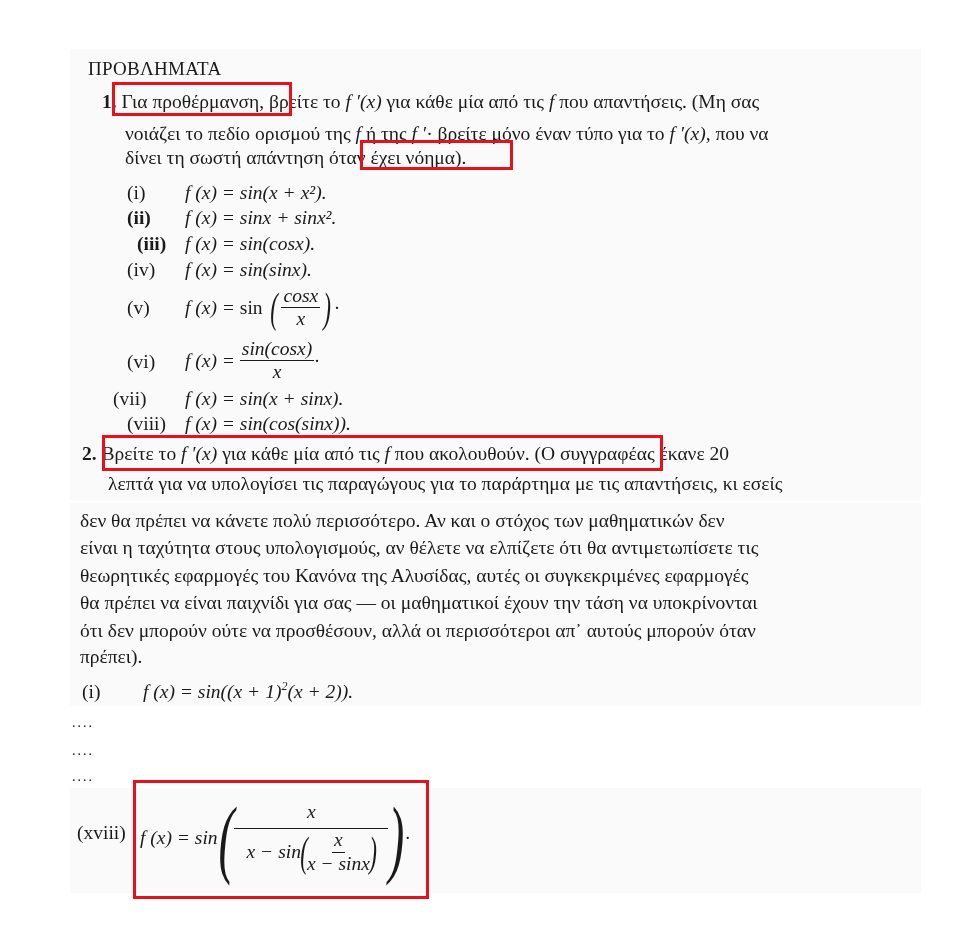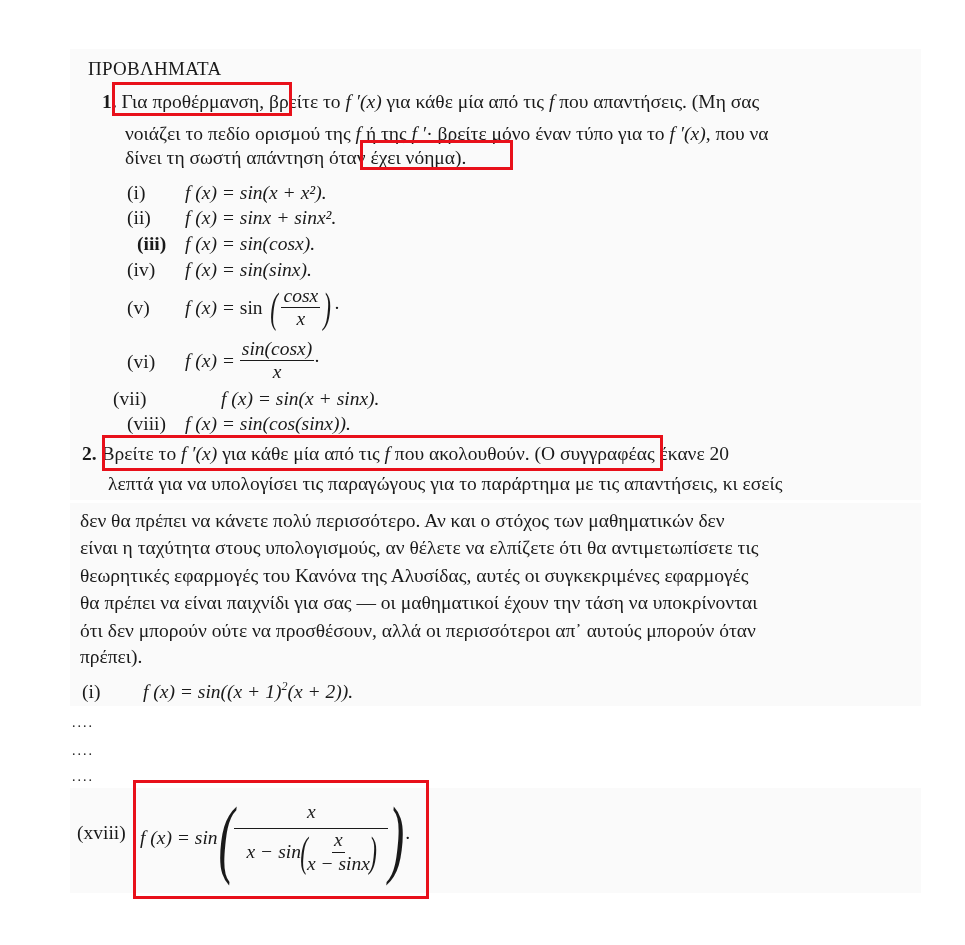--- a/index.html
+++ b/index.html
@@ -47,21 +47,21 @@
 <div class="abs txt" style="left:125px; top:148px;">
   <span>δίνει τη σωστή απάντηση </span><span>όταν έχει νόημα</span><span>).</span>
 </div>
 
 <div class="hl" style="left:112px; top:82px; width:180px; height:34px;"></div>
 <div class="hl" style="left:360px; top:140px; width:153px; height:30px;"></div>
 
 <div class="abs txt" style="left:127px; top:183px;">(i)</div>
 <div class="abs txt it" style="left:185px; top:183px;"><span>f (x) = </span><span>sin(x + x²).</span></div>
 
-<div class="abs txt" style="left:127px; top:208px;">(ii)</div>
+<div class="abs txt" style="left:127px; top:208px;font-weight:bold;">(ii)</div>
 <div class="abs txt it" style="left:185px; top:208px;"><span>f (x) = </span><span>sinx + sinx².</span></div>
 
 <div class="abs txt" style="left:137px; top:234px;font-weight:bold;">(iii)</div>
 <div class="abs txt it" style="left:185px; top:234px;"><span>f (x) = </span><span>sin(cosx).</span></div>
 
 <div class="abs txt" style="left:127px; top:260px;">(iv)</div>
 <div class="abs txt it" style="left:185px; top:260px;"><span>f (x) = </span><span>sin(sinx).</span></div>
 
 <div class="abs txt" style="left:127px; top:298px;">(v)</div>
 <div class="abs txt it" style="left:185px; top:286px; display:flex; align-items:center;">
@@ -73,21 +73,21 @@
 
 <div class="abs txt" style="left:127px; top:352px;">(vi)</div>
 <div class="abs txt it" style="left:185px; top:339px; display:flex; align-items:center;">
   <span>f (x) = </span>&nbsp;<span class="frac">
       <span class="n">sin(cosx)</span>
       <span class="d">x</span>
     </span><span>·</span>
 </div>
 
 <div class="abs txt" style="left:113px; top:389px;">(vii)</div>
-<div class="abs txt it" style="left:185px; top:389px;margin-left:36px;"><span>f (x) = </span><span>sin(x + sinx).</span></div>
+<div class="abs txt it" style="left:185px; top:389px;"><span>f (x) = </span><span>sin(x + sinx).</span></div>
 
 <div class="abs txt" style="left:127px; top:414px;">(viii)</div>
 <div class="abs txt it" style="left:185px; top:414px;"><span>f (x) = </span><span>sin(cos(sinx)).</span></div>
 
 <div class="abs txt" style="left:82px; top:444px;">
   <span class="num">2.</span>
   <span>Βρείτε το </span><i>f ′(x)</i><span> για κάθε μία από τις </span><i>f</i><span> που ακολουθούν</span><span>. (Ο συγγραφέας έκανε 20</span>
 </div>
 <div class="hl" style="left:102px; top:435px; width:561px; height:36px;"></div>
 <div class="abs txt" style="left:108px; top:474px;">λεπτά για να υπολογίσει τις παραγώγους για το παράρτημα με τις απαντήσεις, κι εσείς</div>

